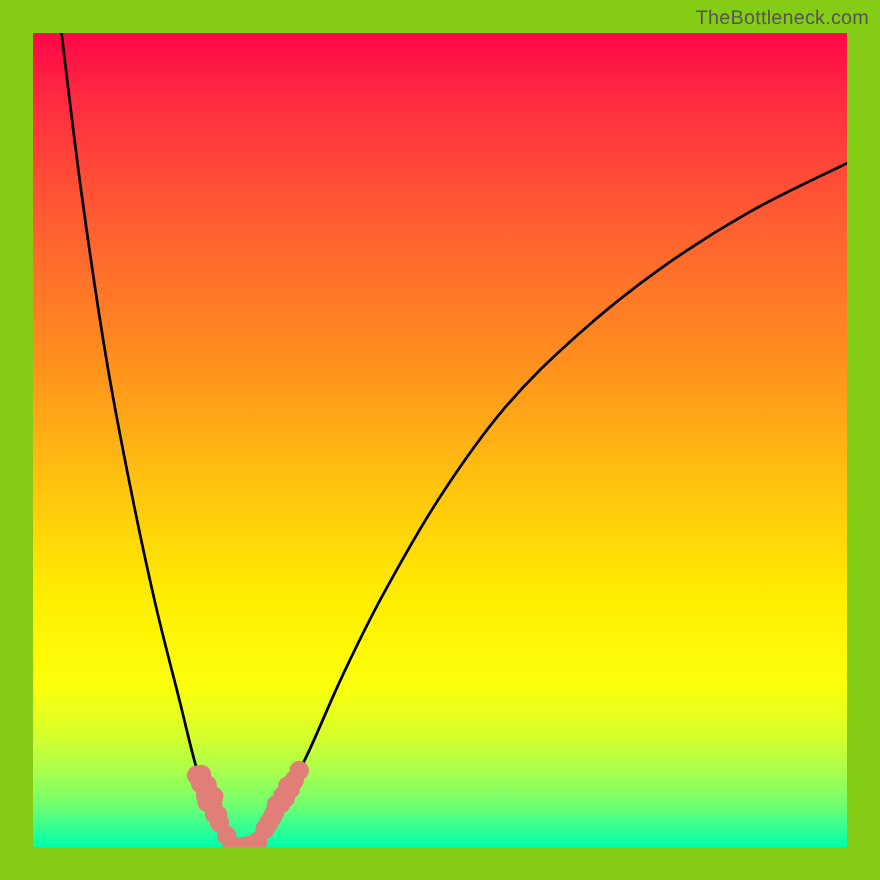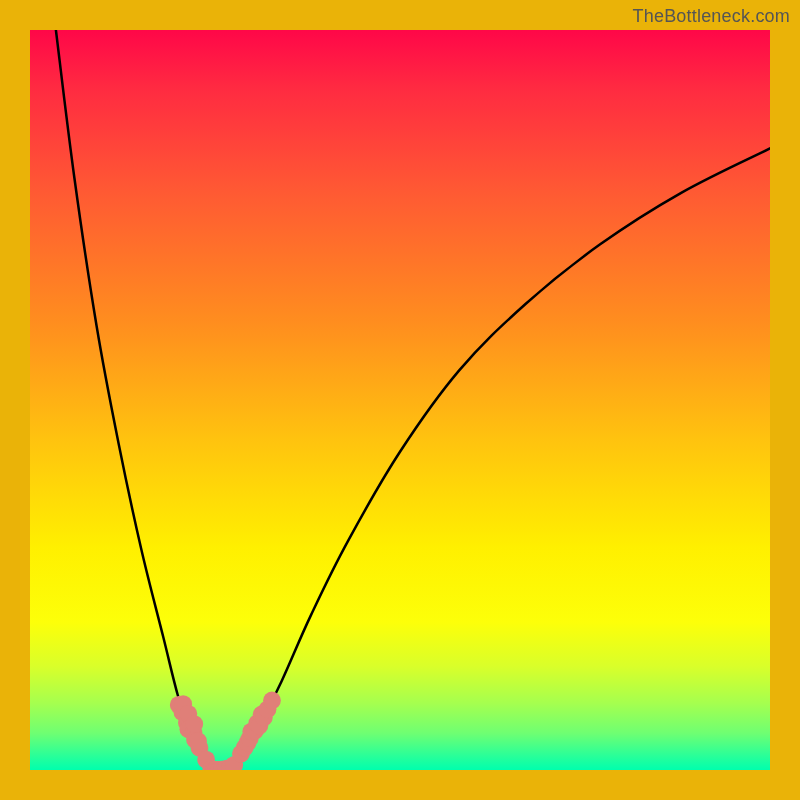--- a/index.html
+++ b/index.html
@@ -8,21 +8,21 @@
     width: 800px;
     height: 800px;
     overflow: hidden;
     background: #000;
     font-family: Arial, Helvetica, sans-serif;
   }
   .frame {
     position: relative;
     width: 800px;
     height: 800px;
-    background: #eab308;
+    background: #84cc16;
   }
   .plot-area {
     position: absolute;
     left: 30px;
     top: 30px;
     width: 740px;
     height: 740px;
     background: linear-gradient(to bottom,
       #ff0748 0%,
       #ff2b41 8%,

